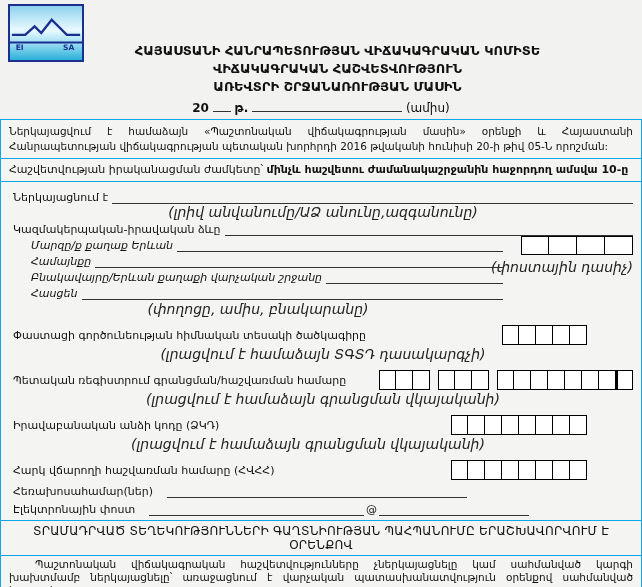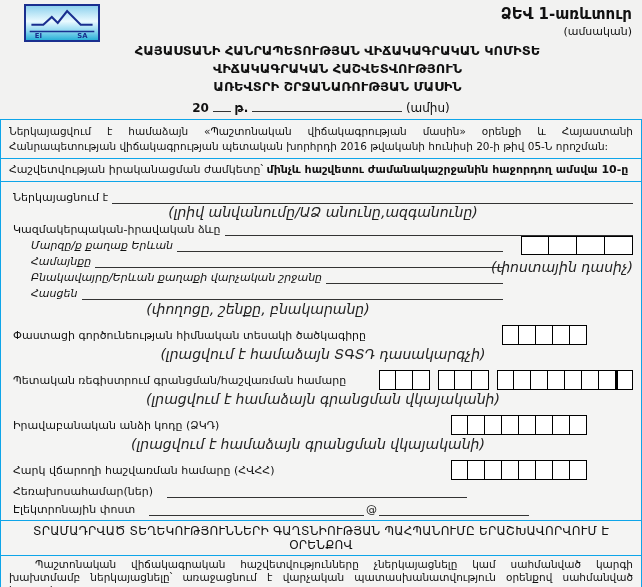--- a/index.html
+++ b/index.html
@@ -10,21 +10,21 @@
     color:#111;
     position:relative;
     font-size:11px;
     overflow:hidden;
   }
   .page{width:642px;height:587px;position:relative;}
 
   
   .hdr{position:relative;height:50px;}
   .logo{
-    position:absolute;left:24px;top:4px;width:76px;height:38px;
+    position:absolute;left:8px;top:4px;width:76px;height:58px;
     border:2px solid #1a2f8f;
     background:linear-gradient(180deg,#8fd2ee 0%,#eafaff 45%,#9adcf2 70%,#29b0d8 100%);
     box-sizing:border-box;
   }
   .logo svg{display:block;width:100%;height:100%;}
   .formcode{position:absolute;right:10px;top:5px;text-align:right;}
   .formcode .code{font-weight:bold;font-size:15px;}
   .formcode .per{font-size:11px;margin-top:2px;}
 
   
@@ -84,24 +84,20 @@
 
   <div class="hdr">
     <div class="logo">
       <svg viewBox="0 0 76 40">
         <polyline points="2,22 16,22 26,13 33,20 44,6 60,22 74,22" fill="none" stroke="#1a2f8f" stroke-width="2.5"></polyline>
         <line x1="0" y1="30" x2="76" y2="30" stroke="#1a2f8f" stroke-width="2"></line>
         <text x="6" y="38" font-size="8" fill="#1a2f8f" font-weight="bold">EI</text>
         <text x="56" y="38" font-size="8" fill="#1a2f8f" font-weight="bold">SA</text>
       </svg>
     </div>
-    <div class="formcode">
-      <div class="code">ՁԵՎ 1-առևտուր</div>
-      <div class="per">(ամսական)</div>
-    </div>
   </div>
 
   <div class="titles">
     <div>ՀԱՅԱՍՏԱՆԻ ՀԱՆՐԱՊԵՏՈՒԹՅԱՆ ՎԻՃԱԿԱԳՐԱԿԱՆ ԿՈՄԻՏԵ</div>
     <div>ՎԻՃԱԿԱԳՐԱԿԱՆ ՀԱՇՎԵՏՎՈՒԹՅՈՒՆ</div>
     <div>ԱՌԵՎՏՐԻ ՇՐՋԱՆԱՌՈՒԹՅԱՆ ՄԱՍԻՆ</div>
   </div>
 
   <div class="dateline">
     <b>20</b>
@@ -144,21 +140,21 @@
           <span class="fill"></span>
         </div>
         <div class="row indent">
           <span class="lbl ital">Բնակավայրը/Երևան քաղաքի վարչական շրջանը</span>
           <span class="fill"></span>
         </div>
         <div class="row indent">
           <span class="lbl ital">Հասցեն</span>
           <span class="fill"></span>
         </div>
-        <div class="cap cap-c capline">(փողոցը, շենքը, բնակարանը)</div>
+        <div class="cap cap-c capline">(փողոցը, ամիս, բնակարանը)</div>
       </div>
       <div class="addr-right">
         <div class="cellgroup cells-postal">
             <div class="cell"></div>
             <div class="cell"></div>
             <div class="cell"></div>
             <div class="cell"></div>
           </div>
         <div class="cap">(փոստային դասիչ)</div>
       </div>

